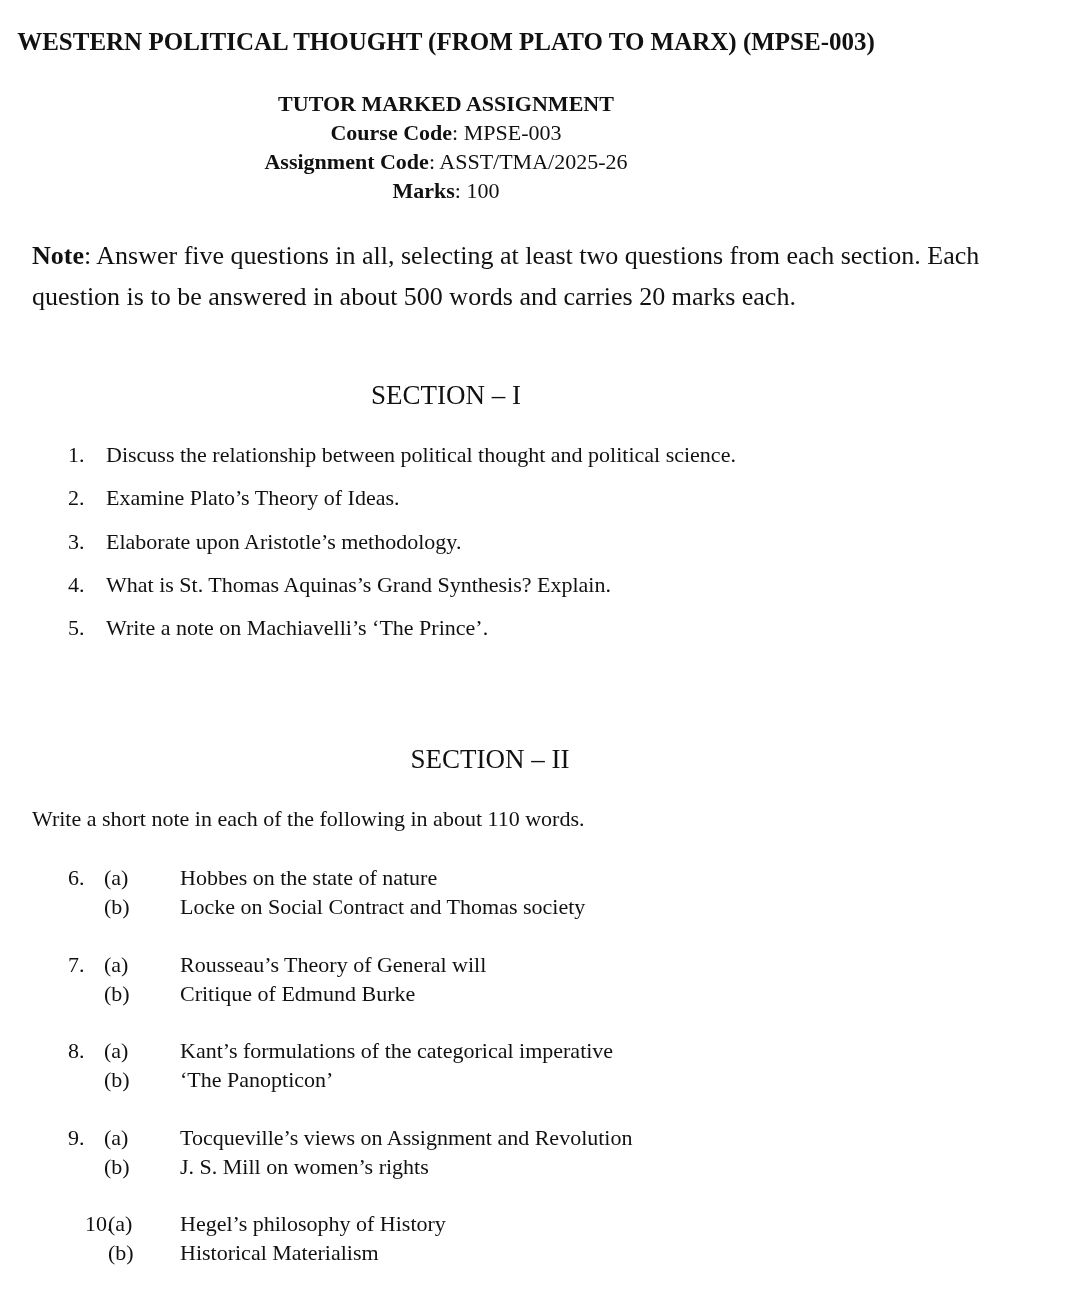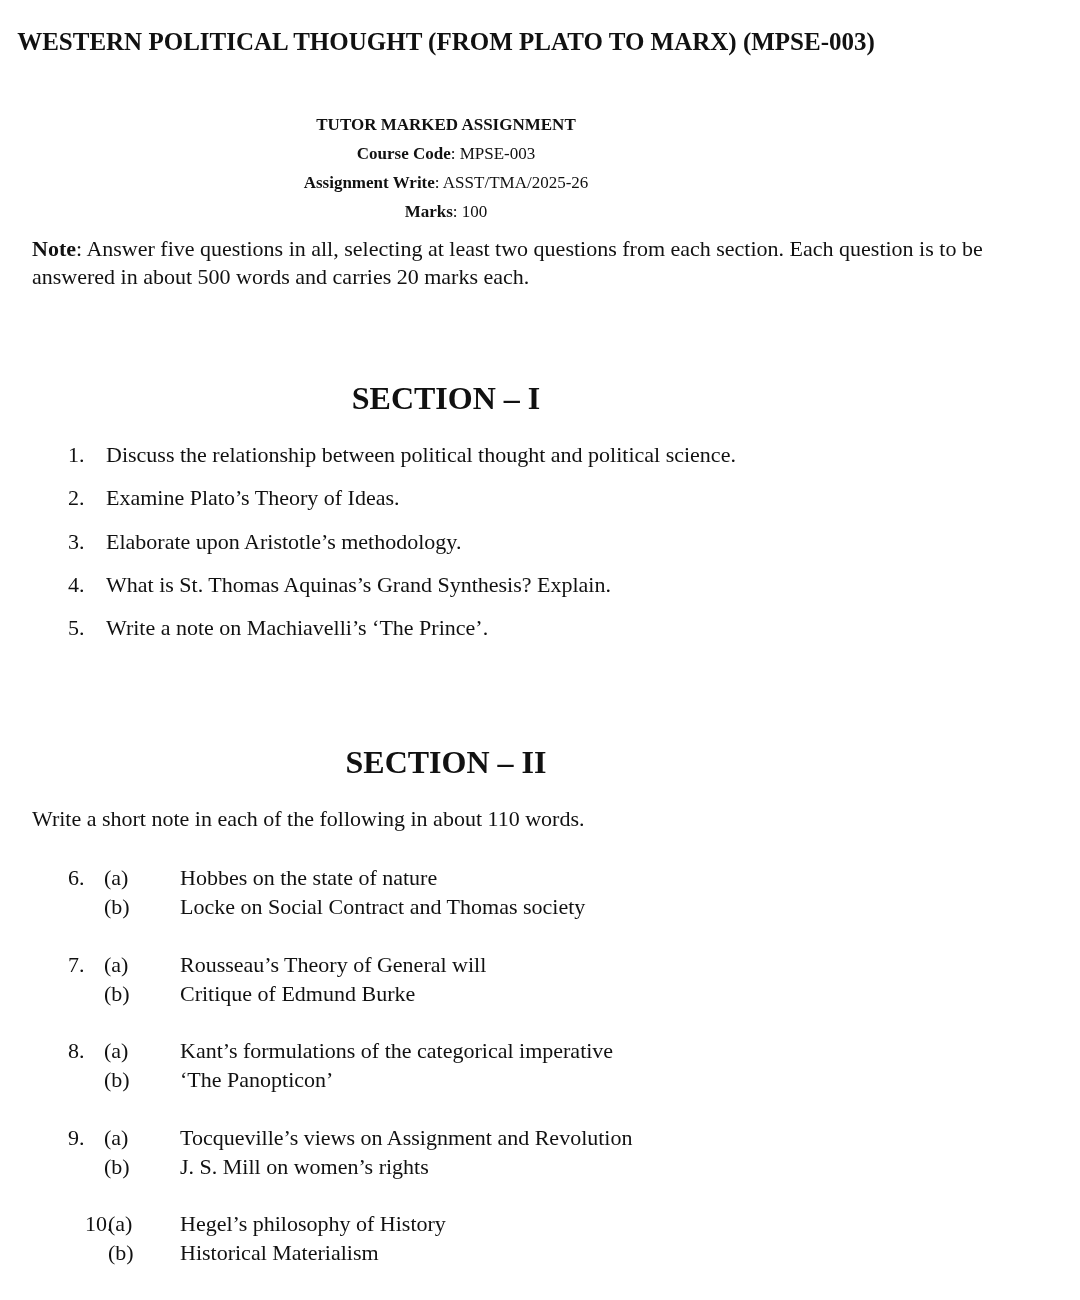--- a/index.html
+++ b/index.html
@@ -4,50 +4,50 @@
   <style>
     html, body { margin: 0; padding: 0; background: #ffffff; }
     body {
       width: 1080px; height: 1300px; position: relative; overflow: hidden;
       font-family: "Liberation Serif", "DejaVu Serif", serif;
       color: #111111;
     }
     .abs { position: absolute; }
     .center { left: 0; width: 892px; text-align: center; }
     .title { top: 28px; font-size: 25px; font-weight: bold; letter-spacing: 0px; }
-    .tma { font-size: 17px; line-height: 29px; margin-top: 21px; }
+    .tma { font-size: 22px; line-height: 29px; }
     .tma .b { font-weight: bold; }
     .hdr1 { top: 89px; font-weight: bold; }
     .hdr2 { top: 118px; }
     .hdr3 { top: 147px; }
     .hdr4 { top: 176px; }
-    .note { top: 235px; left: 32px; width: 1030px; font-size: 22px; line-height: 28px; }
+    .note { top: 235px; left: 32px; width: 1030px; font-size: 26px; line-height: 41px; }
     .note b { font-weight: bold; }
-    .section { font-size: 32px; font-weight: bold; }
+    .section { font-size: 27px; font-weight: normal; }
     .sec1 { top: 380px; }
-    .sec2 { top: 744px; }
+    .sec2 { top: 744px; padding-left: 44px; }
     .q { left: 68px; font-size: 22px; line-height: 28px; }
     .q .num { display: inline-block; width: 38px; }
     .intro2 { top: 806px; left: 32px; font-size: 22px; }
     .pair { left: 68px; font-size: 22px; line-height: 29px; }
     .pair .row { height: 29px; position: relative; }
     .pair .n { position: absolute; left: 0; width: 36px; }
     .pair .l { position: absolute; left: 36px; }
     .pair .t { position: absolute; left: 112px; white-space: nowrap; }
     .pair.ten .n { left: 17px; }
     .pair.ten .l { left: 40px; }
   </style>
 </head>
 <body>
 
 <div class="abs center title">WESTERN POLITICAL THOUGHT (FROM PLATO TO MARX) (MPSE-003)</div>
 
 <div class="abs center tma hdr1">TUTOR MARKED ASSIGNMENT</div>
 <div class="abs center tma hdr2"><span class="b">Course Code</span><span>: MPSE-003</span></div>
-<div class="abs center tma hdr3"><span class="b">Assignment Write</span><span>: ASST/TMA/2025-26</span></div>
+<div class="abs center tma hdr3"><span class="b">Assignment Code</span><span>: ASST/TMA/2025-26</span></div>
 <div class="abs center tma hdr4"><span class="b">Marks</span><span>: 100</span></div>
 
 <div class="abs note"><b>Note</b><span>: Answer five questions in all, selecting at least two questions from each section. Each question is to be answered in about 500 words and carries 20 marks each.</span></div>
 
 <div class="abs center section sec1">SECTION – I</div>
 
 <div class="abs q" style="top:441px"><span class="num">1.</span><span>Discuss the relationship between political thought and political science.</span></div>
 <div class="abs q" style="top:484px"><span class="num">2.</span><span>Examine Plato’s Theory of Ideas.</span></div>
 <div class="abs q" style="top:528px"><span class="num">3.</span><span>Elaborate upon Aristotle’s methodology.</span></div>
 <div class="abs q" style="top:571px"><span class="num">4.</span><span>What is St. Thomas Aquinas’s Grand Synthesis? Explain.</span></div>

